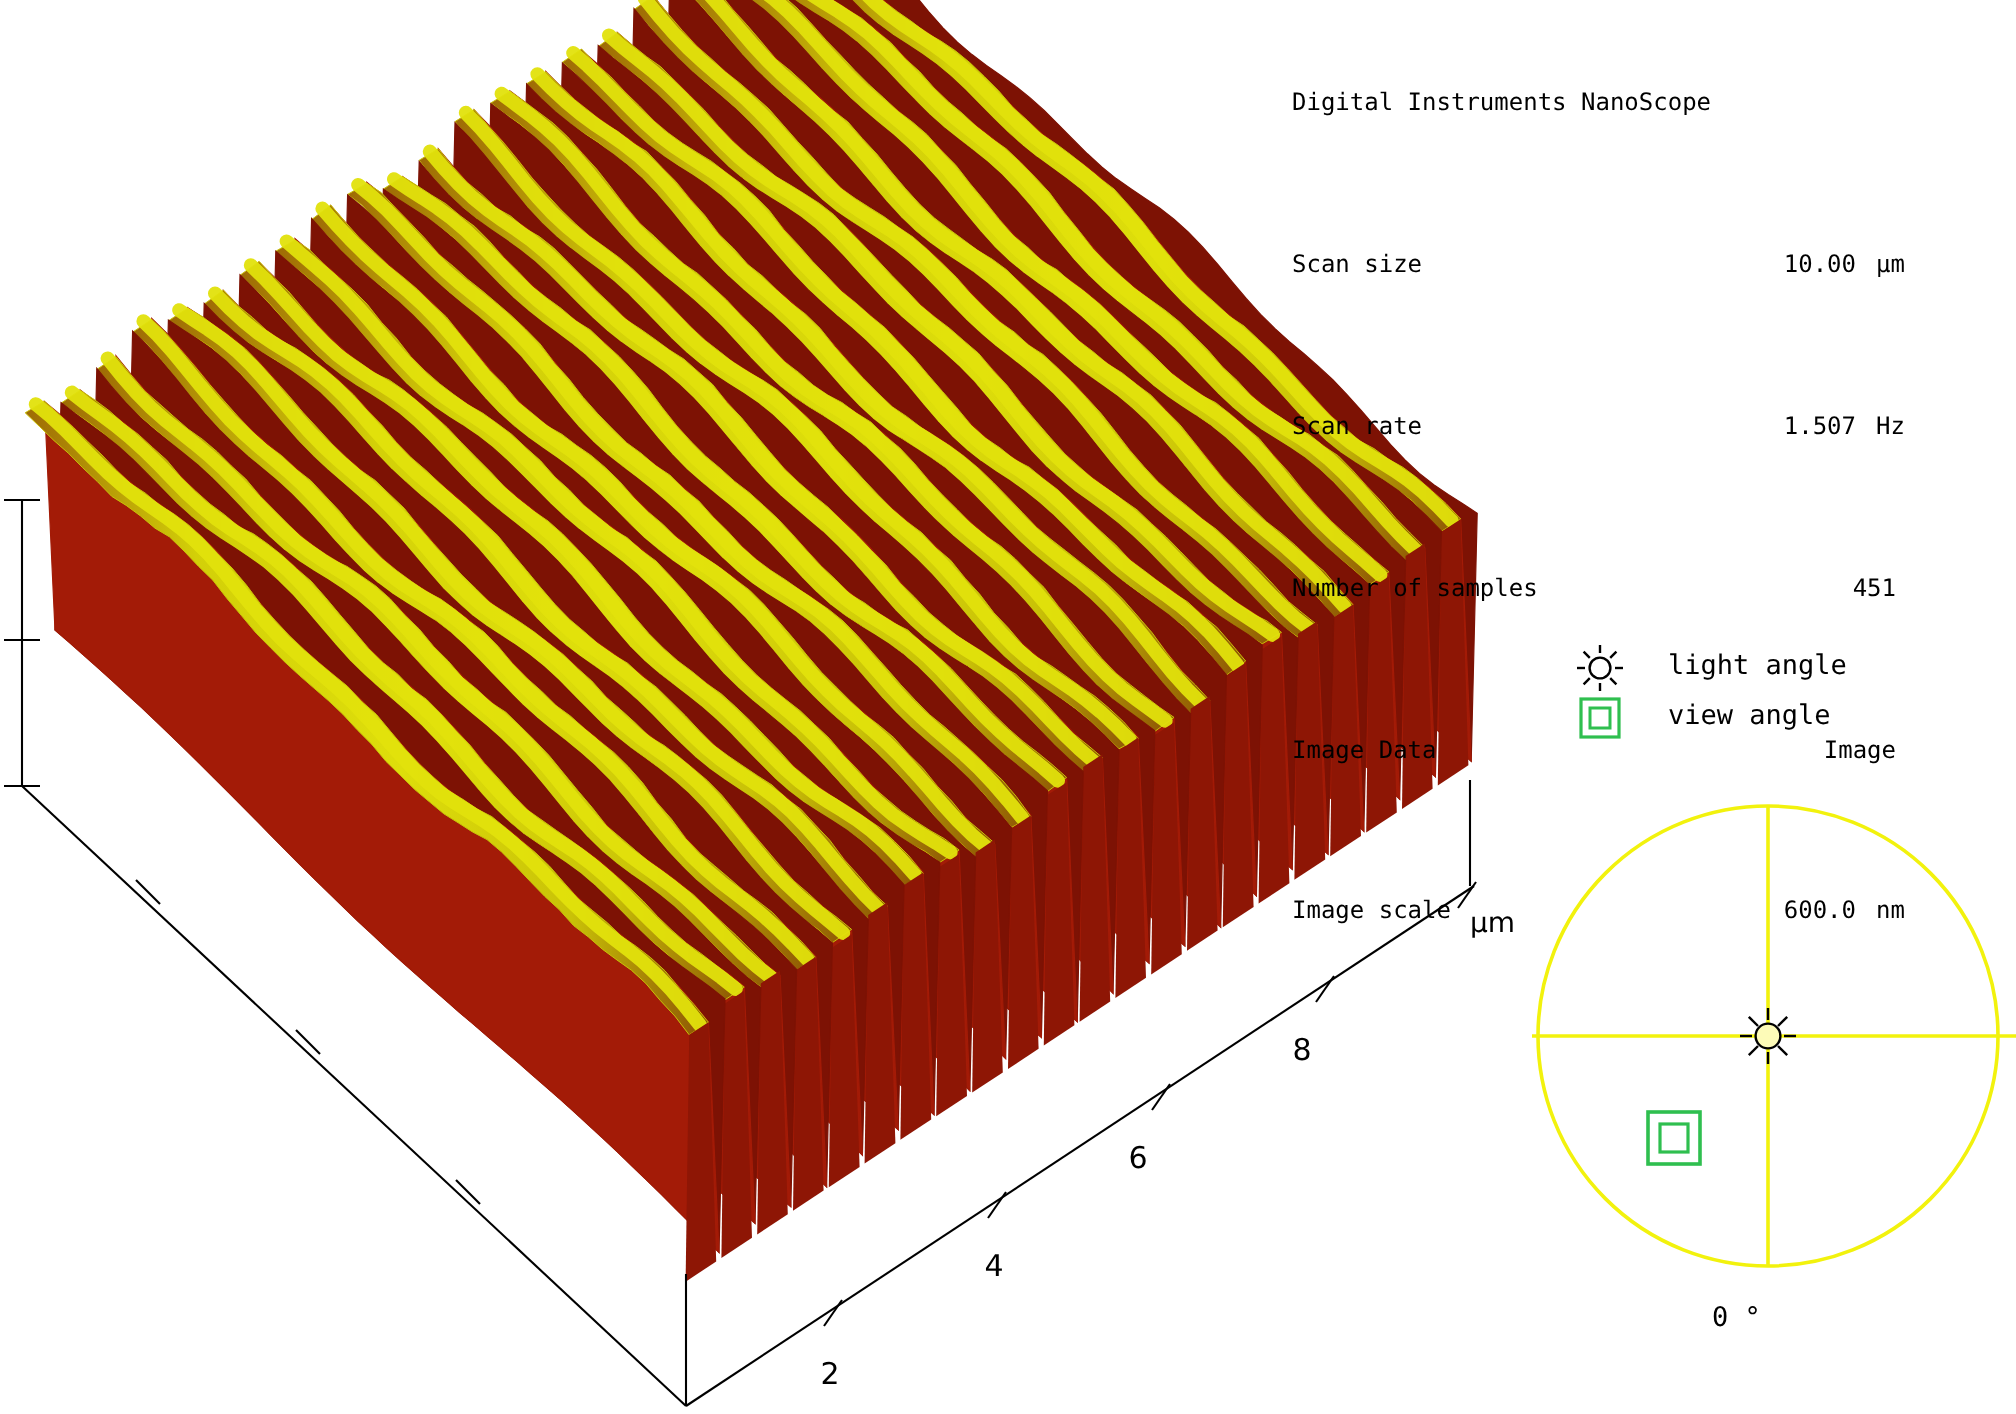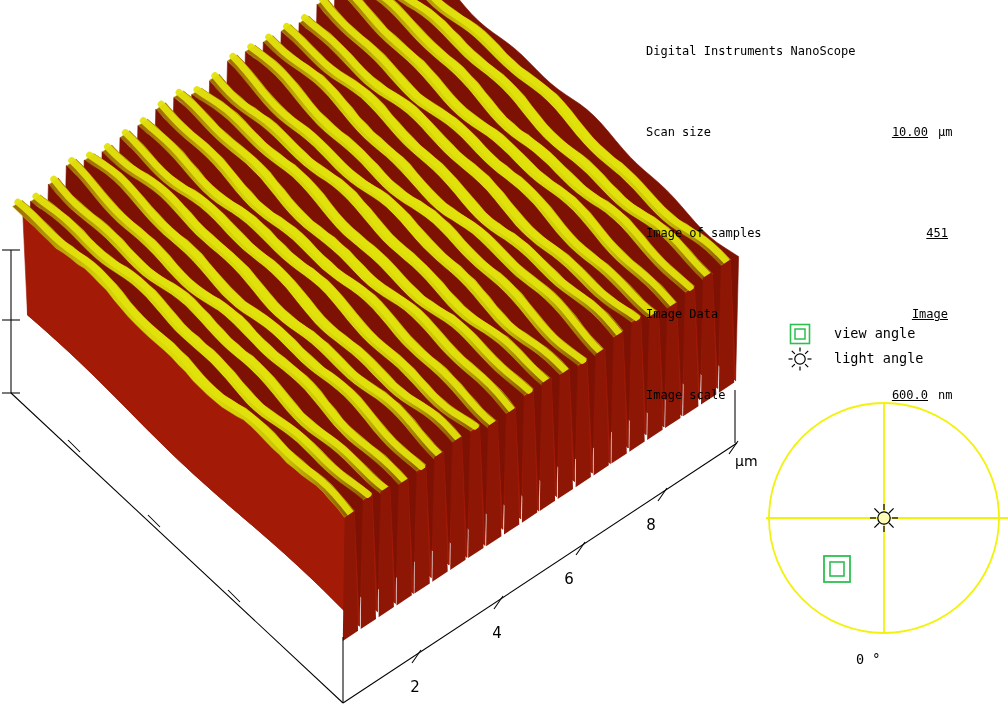--- a/index.html
+++ b/index.html
@@ -9,21 +9,21 @@
     background:#ffffff;color:#000000;
   }
   
   #header-block{
     position:absolute;left:646px;top:1px;width:360px;
     font-size:12px;line-height:20.2px;white-space:pre;
   }
   #header-block .title-row{display:block;}
   #header-block .param-row{display:block;position:relative;height:20.2px;}
   #header-block .p-label{position:absolute;left:0;top:0;}
-  #header-block .p-value{position:absolute;right:78px;top:0;text-align:right;text-decoration:underline;}
+  #header-block .p-value{position:absolute;right:78px;top:0;text-align:right;}
   #header-block .p-unit{position:absolute;left:292px;top:0;}
   #header-block .p-value.wide{right:58px;}
 
   
   #plot-stage{position:absolute;left:0;top:0;width:760px;height:707px;}
   #surface-svg{position:absolute;left:0;top:0;}
   #axes-svg{position:absolute;left:0;top:0;}
 
   .axis-line{stroke:#000000;stroke-width:1.05;fill:none;}
   .tick-lbl{font-family:"DejaVu Sans","Liberation Sans",sans-serif;font-size:15px;fill:#000;}
@@ -238,23 +238,28 @@
 
 <div id="header-block">
   <span class="title-row">Digital Instruments NanoScope</span>
 
   <span class="param-row">
     <span class="p-label">Scan size</span>
     <span class="p-value">10.00</span>
     <span class="p-unit">µm</span>
   </span>
 
-
-  <span class="param-row">
-    <span class="p-label">Image of samples</span>
+  <span class="param-row">
+    <span class="p-label">Scan rate</span>
+    <span class="p-value">1.507</span>
+    <span class="p-unit">Hz</span>
+  </span>
+
+  <span class="param-row">
+    <span class="p-label">Number of samples</span>
     <span class="p-value wide">451</span>
   </span>
 
   <span class="param-row">
     <span class="p-label">Image Data</span>
     <span class="p-value wide">Image</span>
   </span>
 
   <span class="param-row">
     <span class="p-label">Image scale</span>
@@ -265,47 +270,47 @@
 
 <div id="scale-legend">
   <span class="sl-row">
     <span class="sl-axis">X</span>
     <span class="sl-val">2.000 µm/div</span>
   </span>
   
 </div>
 
 <div id="angle-legend">
-  <div class="leg-row">
-    <span class="leg-icon">
-      <svg width="34" height="24" viewBox="0 0 34 24">
-        <rect x="2.5" y="2.5" width="19" height="19" fill="none" stroke="#2fbf4f" stroke-width="1.6"></rect>
-        <rect x="7" y="7" width="10" height="10" fill="none" stroke="#2fbf4f" stroke-width="1.5"></rect>
-      </svg>
-    </span>
-    <span class="leg-text">view angle</span>
-  </div>
   <div class="leg-row">
     <span class="leg-icon">
       <svg width="34" height="24" viewBox="0 0 34 24">
         <g stroke="#000000" stroke-width="1.2" fill="none">
           <circle cx="12" cy="12" r="5.2"></circle>
           <line x1="12" y1="0.5" x2="12" y2="4.5"></line>
           <line x1="12" y1="19.5" x2="12" y2="23.5"></line>
           <line x1="0.5" y1="12" x2="4.5" y2="12"></line>
           <line x1="19.5" y1="12" x2="23.5" y2="12"></line>
           <line x1="3.8" y1="3.8" x2="6.9" y2="6.9"></line>
           <line x1="17.1" y1="17.1" x2="20.2" y2="20.2"></line>
           <line x1="20.2" y1="3.8" x2="17.1" y2="6.9"></line>
           <line x1="6.9" y1="17.1" x2="3.8" y2="20.2"></line>
         </g>
       </svg>
     </span>
     <span class="leg-text">light angle</span>
   </div>
+  <div class="leg-row">
+    <span class="leg-icon">
+      <svg width="34" height="24" viewBox="0 0 34 24">
+        <rect x="2.5" y="2.5" width="19" height="19" fill="none" stroke="#2fbf4f" stroke-width="1.6"></rect>
+        <rect x="7" y="7" width="10" height="10" fill="none" stroke="#2fbf4f" stroke-width="1.5"></rect>
+      </svg>
+    </span>
+    <span class="leg-text">view angle</span>
+  </div>
 </div>
 
 <div id="compass">
   <svg width="248" height="260" viewBox="0 0 248 260">
 
     <circle cx="124" cy="126" r="115" fill="none" stroke="#f2f20d" stroke-width="1.8"></circle>
 
     <line x1="124" y1="11" x2="124" y2="241" stroke="#f2f20d" stroke-width="1.8"></line>
     <line x1="6" y1="126" x2="248" y2="126" stroke="#f2f20d" stroke-width="1.8"></line>
 

